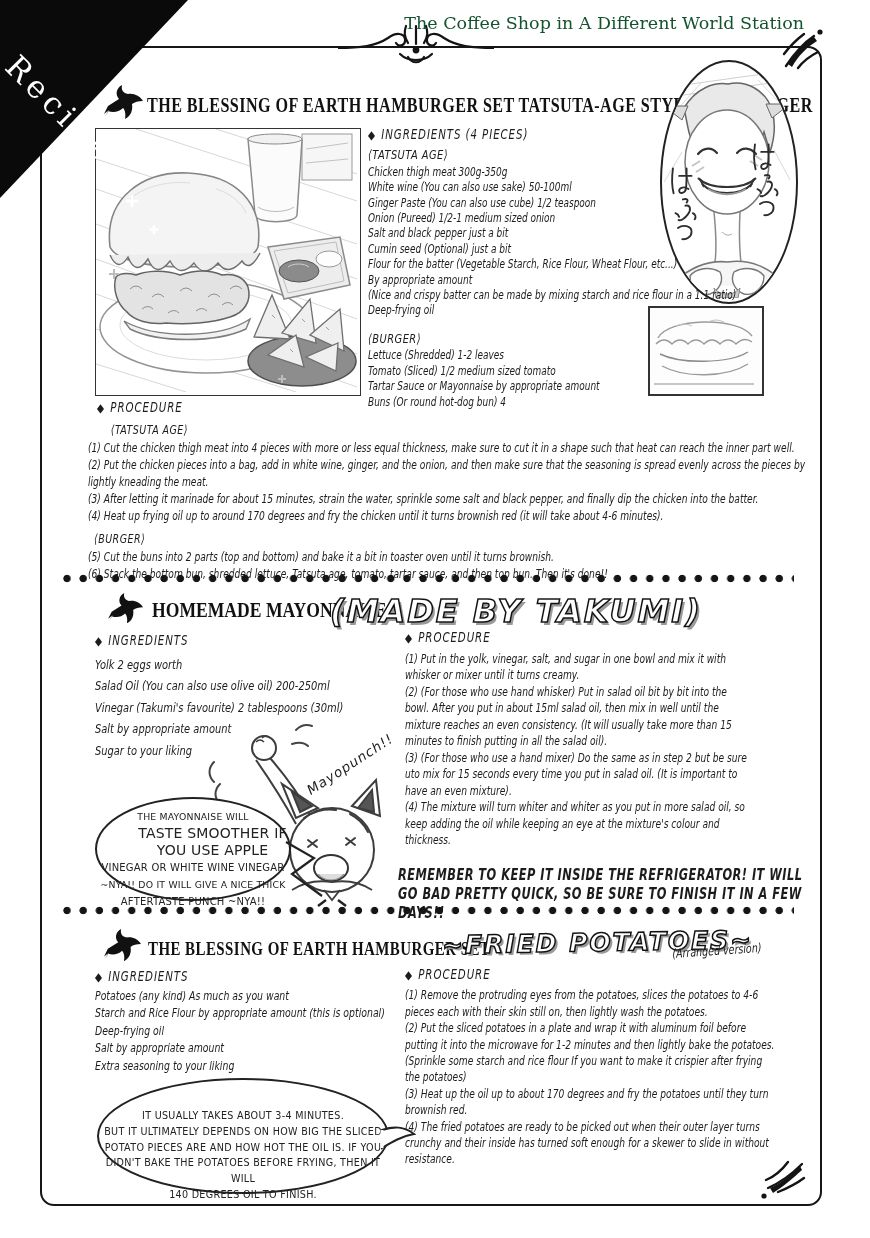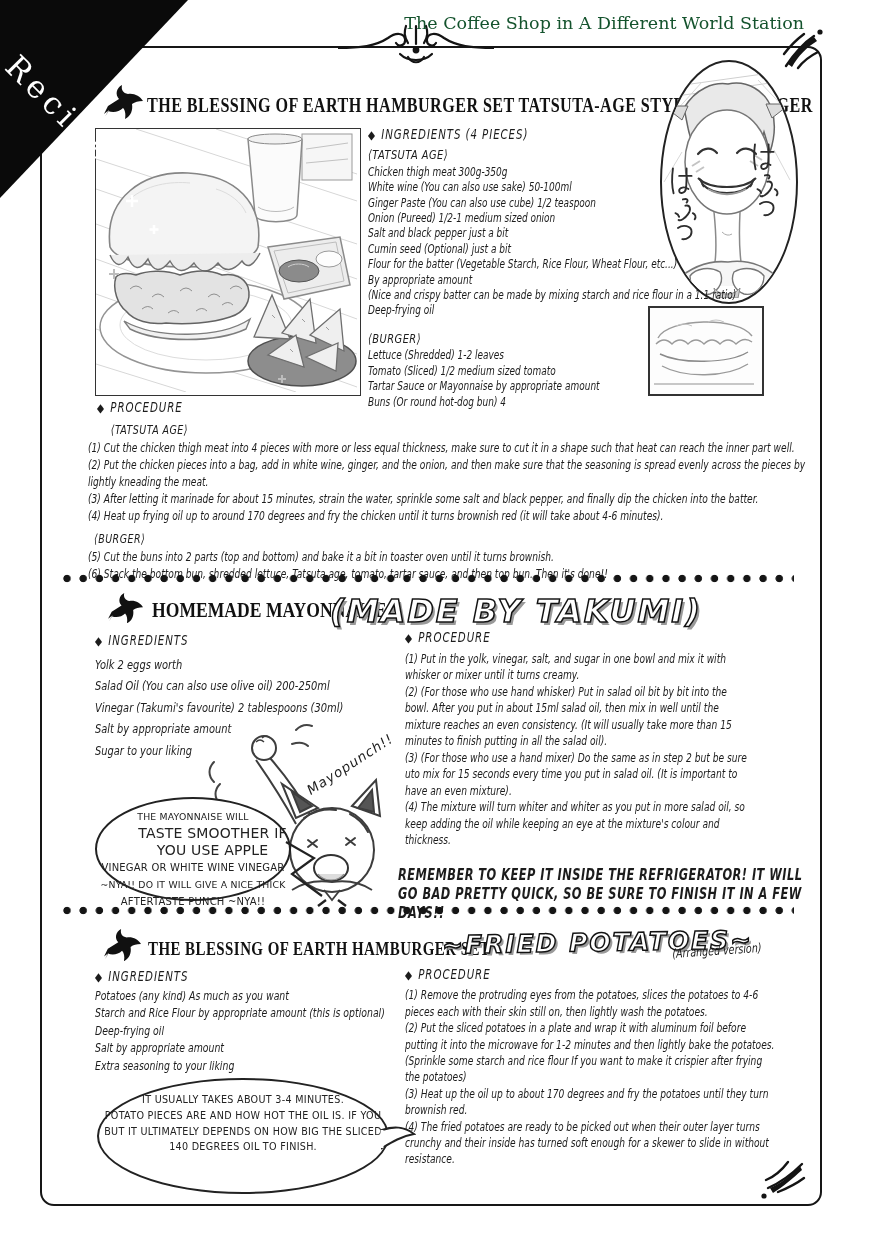--- a/index.html
+++ b/index.html
@@ -333,23 +333,24 @@
 
   <div class="abs cond hand" style="left:405px;top:966px;width:488px;font-size:12px;line-height:16.4px;">
     <div class="hd"><span class="dia">◆</span><span>PROCEDURE</span></div>
     <div>(1) Remove the protruding eyes from the potatoes, slices the potatoes to 4-6 pieces each with their skin still on, then lightly wash the potatoes.</div>
     <div>(2) Put the sliced potatoes in a plate and wrap it with aluminum foil before putting it into the microwave for 1-2 minutes and then lightly bake the potatoes. (Sprinkle some starch and rice flour If you want to make it crispier after frying the potatoes)</div>
     <div>(3) Heat up the oil up to about 170 degrees and fry the potatoes until they turn brownish red.</div>
     <div>(4) The fried potatoes are ready to be picked out when their outer layer turns crunchy and their inside has turned soft enough for a skewer to slide in without resistance.</div>
   </div>
 
   <div class="abs bubble" style="left:97px;top:1078px;width:292px;height:116px;padding-top:12px;box-sizing:border-box;">
-    <div class="bubble-line" style="font-size:9.6px;line-height:15.8px;letter-spacing:.3px;">IT USUALLY TAKES ABOUT 3-4 MINUTES.</div>
+    <div class="bubble-line" style="font-size:9.6px;line-height:15.8px;letter-spacing:.3px;margin-top:16px;">IT USUALLY TAKES ABOUT 3-4 MINUTES.</div>
+    <div class="bubble-line" style="font-size:9.6px;line-height:15.8px;letter-spacing:.3px;">BUT IT ULTIMATELY DEPENDS ON HOW BIG THE SLICED</div>
     <div class="bubble-line" style="font-size:9.6px;line-height:15.8px;letter-spacing:.3px;">POTATO PIECES ARE AND HOW HOT THE OIL IS. IF YOU</div>
-    <div class="bubble-line" style="font-size:9.6px;line-height:15.8px;letter-spacing:.3px;">BUT IT ULTIMATELY DEPENDS ON HOW BIG THE SLICED</div>
+    <div class="bubble-line" style="font-size:9.6px;line-height:15.8px;letter-spacing:.3px;">DIDN'T BAKE THE POTATOES BEFORE FRYING, THEN IT WILL</div>
     <div class="bubble-line" style="font-size:9.6px;line-height:15.8px;letter-spacing:.3px;">140 DEGREES OIL TO FINISH.</div>
   </div>
   <svg class="abs" style="left:380px;top:1124px;z-index:4;" width="36" height="28" viewBox="0 0 36 28">
     <path d="M2,6 C14,2 24,2 34,10 C22,12 12,18 2,24 Z" fill="#fff" stroke="#222" stroke-width="2"></path>
     <path d="M2,6 L2,24" stroke="#fff" stroke-width="3"></path>
   </svg>
 
 </div>
 
 </body></html>

